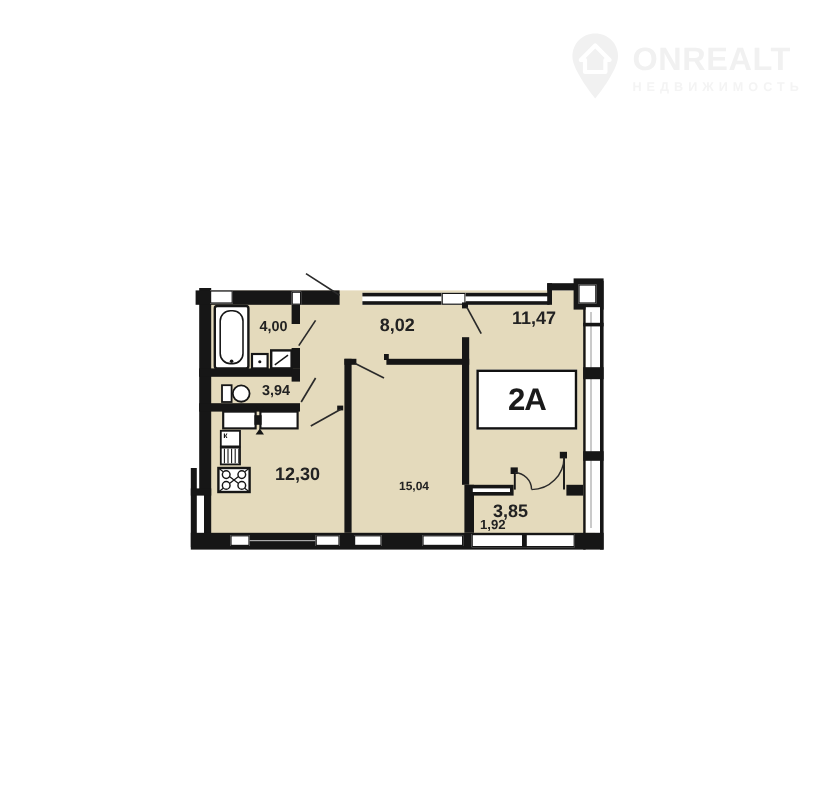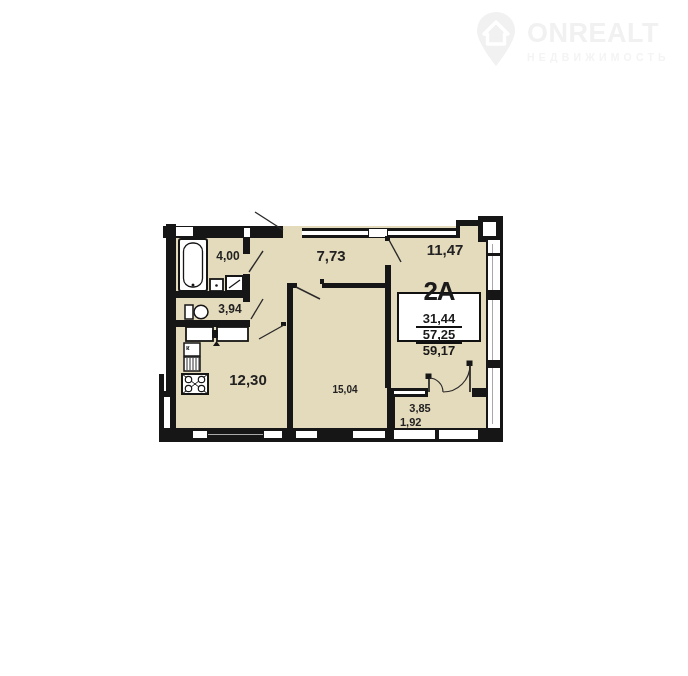--- a/index.html
+++ b/index.html
@@ -1,17 +1,17 @@
 <!DOCTYPE html>
 <html><head>
 <meta charset="utf-8">
 <style>
   html,body{margin:0;padding:0;background:#fff;}
   .page{position:relative;width:688px;height:488px;background:#ffffff;overflow:hidden;
-        font-family:"Liberation Sans", sans-serif;}
+        font-family:"Liberation Sans", sans-serif;margin-top:16px;}
   .abs{position:absolute;}
   
   .wall{position:absolute;background:#161616;}
   .win{position:absolute;background:#ffffff;border:1px solid #161616;box-sizing:border-box;}
   .band{position:absolute;background:#ffffff;border-top:3px solid #161616;border-bottom:3px solid #161616;box-sizing:border-box;}
   .tan{position:absolute;background:#e4dabc;}
   .whitefill{position:absolute;background:#ffffff;}
   .gray{position:absolute;background:#a8a8a8;}
   
   .rlabel{position:absolute;color:#222;font-weight:600;text-align:center;white-space:nowrap;}
@@ -171,30 +171,25 @@
         <line x1="470" y1="392" x2="470" y2="365" stroke="#161616" stroke-width="1.6"></line>
         <rect x="466.5" y="360.5" width="6" height="5.5" fill="#161616"></rect>
         <path d="M470,365 A27,27 0 0 1 443,392" fill="none" stroke="#2a2a2a" stroke-width="1.2"></path>
       </g>
     </svg>
 
     <div class="kmark">к</div>
 
     <div class="rlabel" style="left:204px;top:249px;width:48px;font-size:12px;">4,00</div>
     <div class="rlabel" style="left:206px;top:302px;width:48px;font-size:12px;">3,94</div>
-    <div class="rlabel" style="left:304px;top:247px;width:54px;font-size:15px;">7,73</div>
+    <div class="rlabel" style="left:304px;top:247px;width:54px;font-size:15px;">8,02</div>
     <div class="rlabel" style="left:416px;top:241px;width:58px;font-size:15px;">11,47</div>
     <div class="rlabel" style="left:218px;top:371px;width:60px;font-size:15px;">12,30</div>
     <div class="rlabel" style="left:315px;top:384px;width:60px;font-size:10px;">15,04</div>
-    <div class="rlabel" style="left:400px;top:402px;width:40px;font-size:11px;text-align:center;">3,85</div>
+    <div class="rlabel" style="left:400px;top:402px;width:40px;font-size:15px;text-align:right;">3,85</div>
     <div class="rlabel" style="left:400px;top:416px;width:40px;font-size:11px;text-align:left;">1,92</div>
 
     <div class="unitbox">
       <div class="unitname">2A</div>
-      <div class="fraccol">
-        <div class="fr-line">31,44</div>
-        <div class="fr-line">57,25</div>
-        <div>59,17</div>
-      </div>
     </div>
 
   </div>
 </div>
 
 </body></html>

